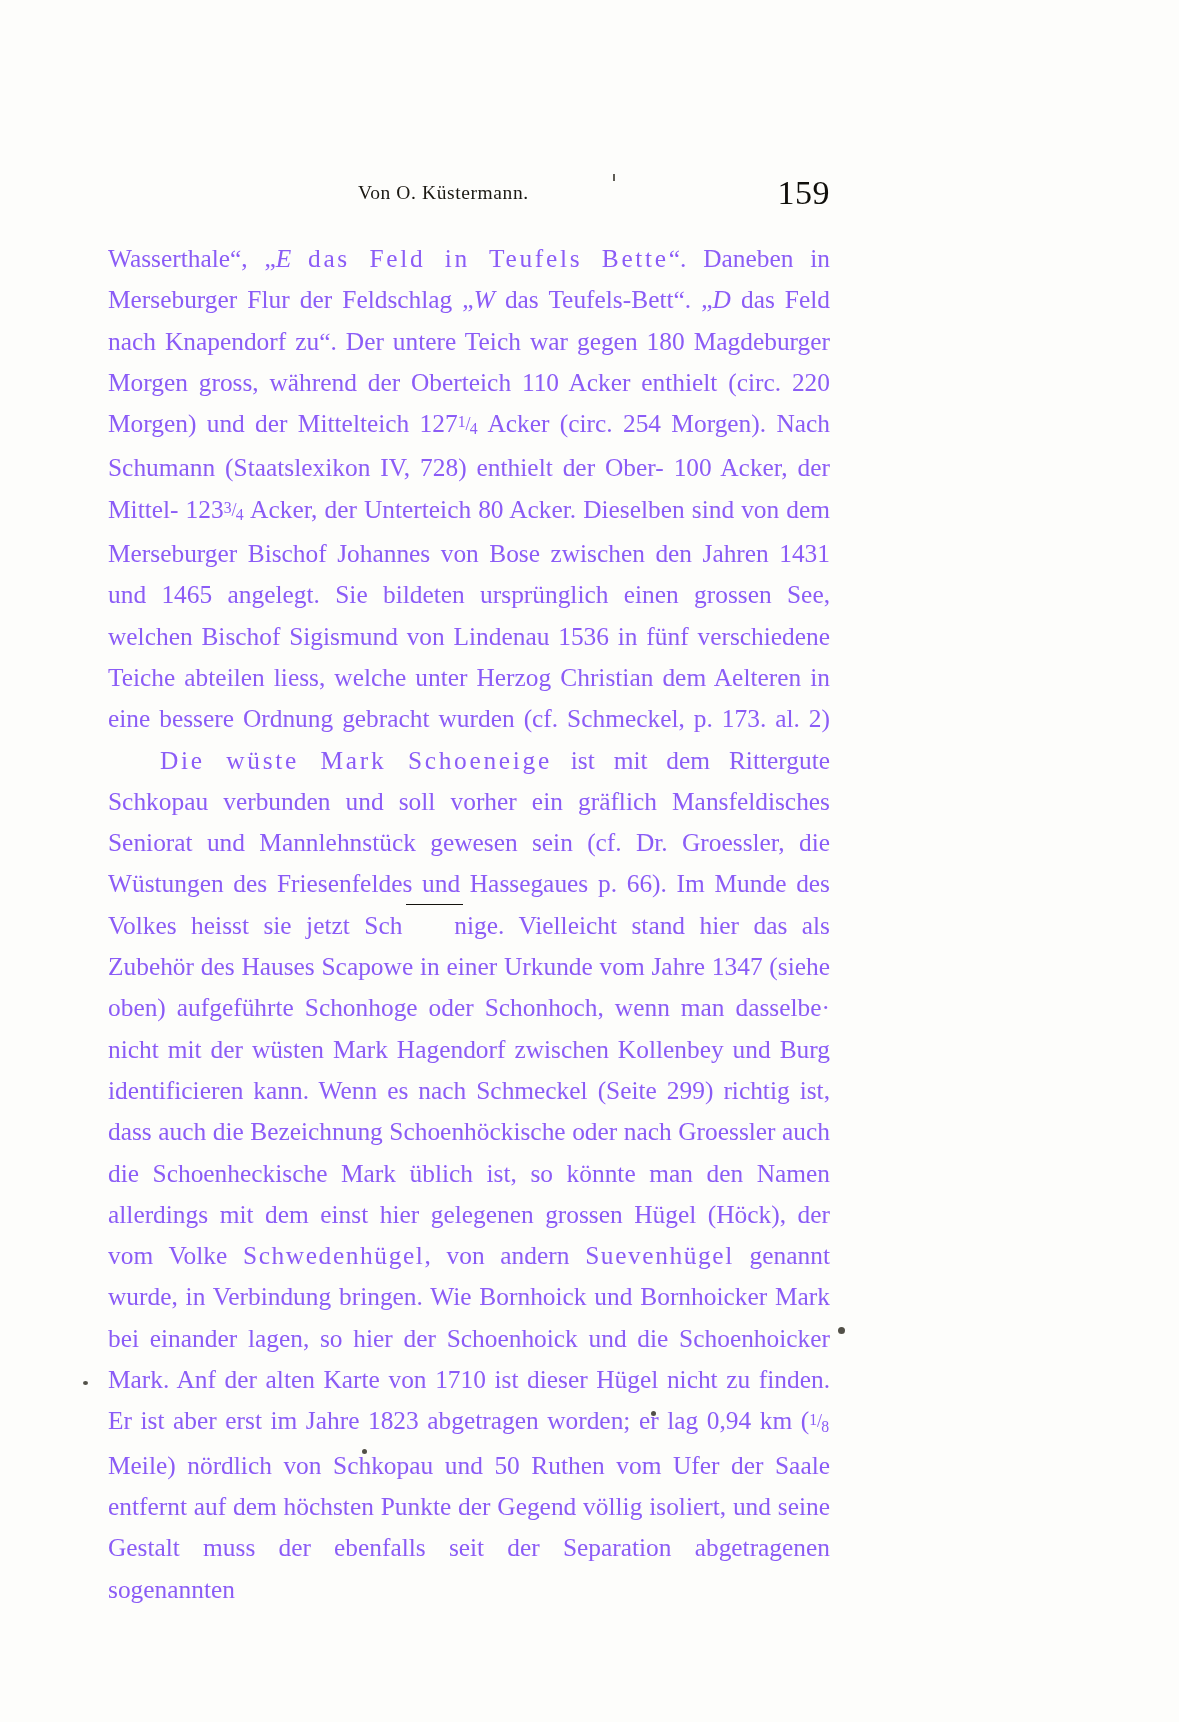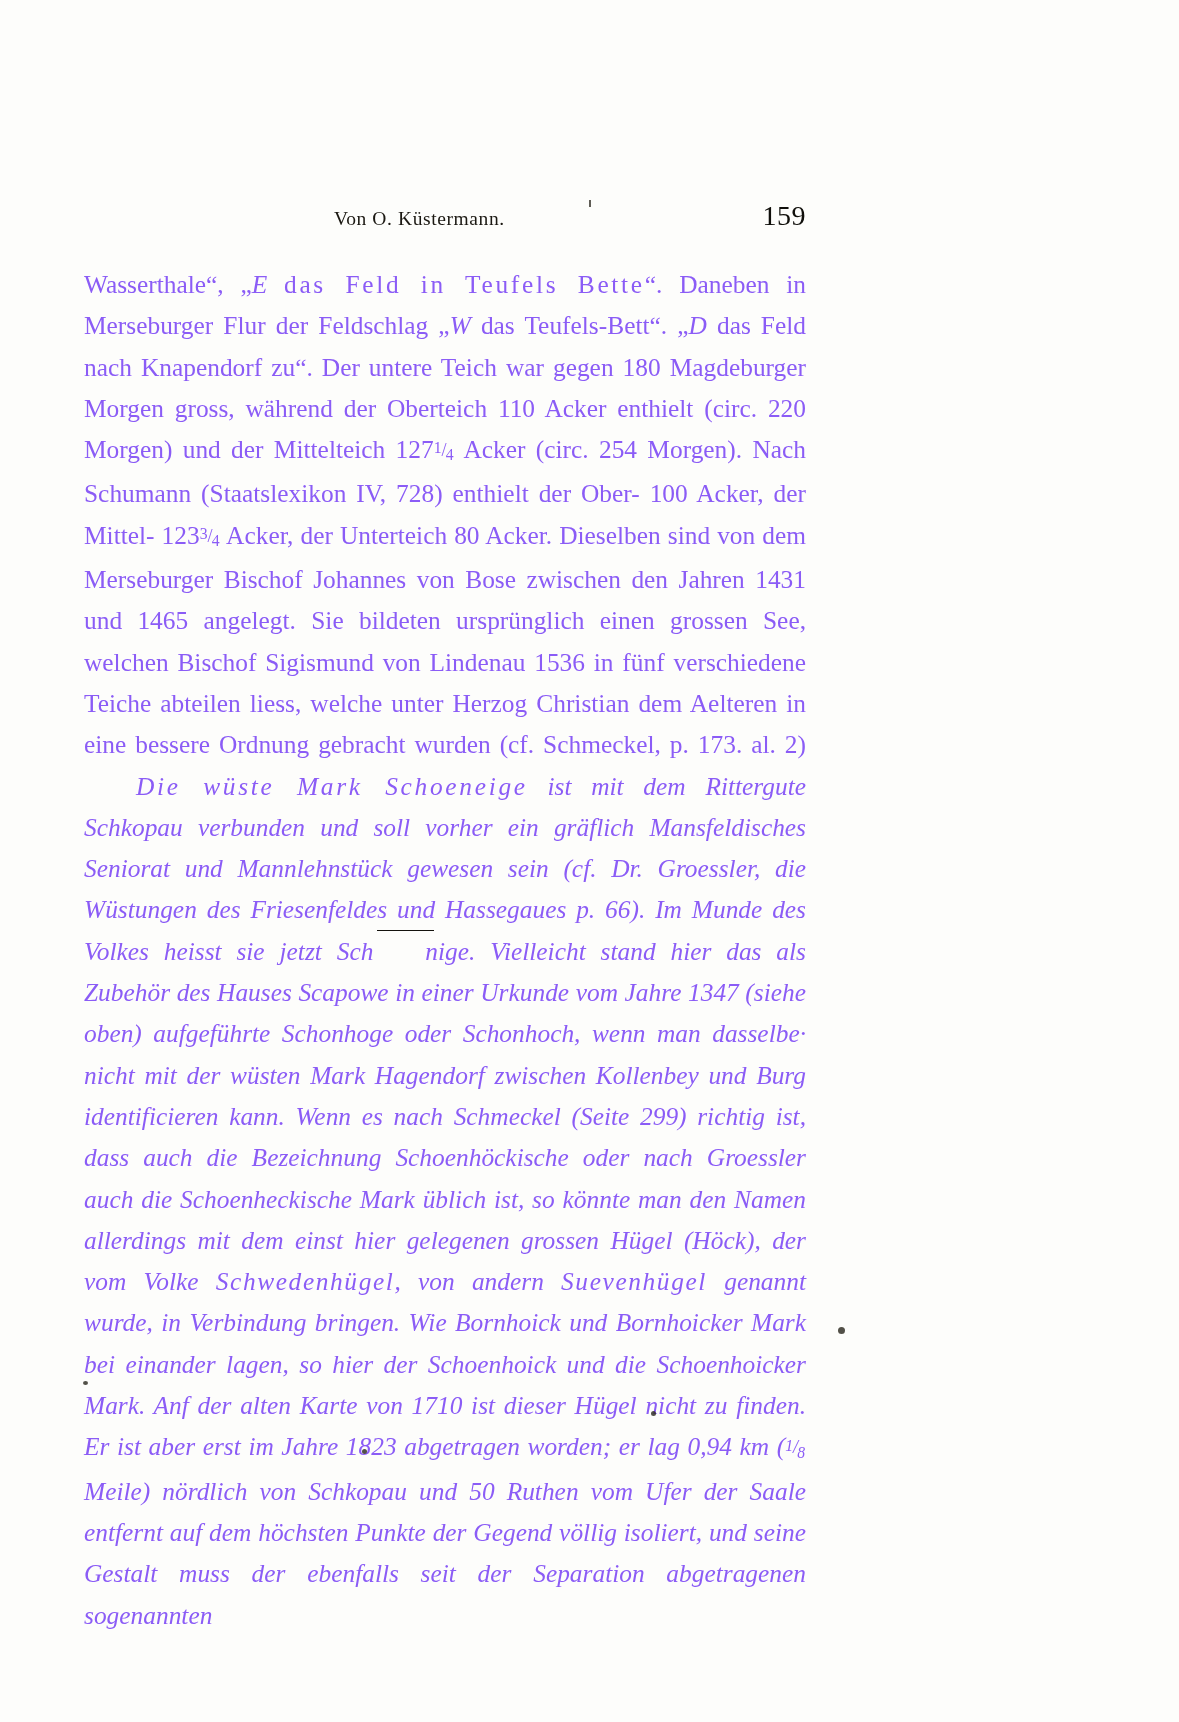--- a/index.html
+++ b/index.html
@@ -18,45 +18,44 @@
 
   
   .page {
     position: absolute;
     inset: 0;
     background: #fdfdfb;
   }
 
   .content {
     position: absolute;
-    left: 84px;
+    left: 108px;
     top: 178px;
     width: 722px;
-    margin-top: 26px;
   }
 
   
   .runhead {
     position: relative;
     height: 46px;
   }
   .runhead .head-title {
     position: absolute;
     left: 250px;
     top: 4px;
     font-size: 19.5px;
     letter-spacing: 0.6px;
     color: #1b1812;
     white-space: nowrap;
   }
   .runhead .folio {
     position: absolute;
     right: 0px;
     top: -4px;
-    font-size: 28px;
+    font-size: 34px;
     letter-spacing: 0.5px;
     color: #100f0b;
   }
   .runhead .tick {
     position: absolute;
     left: 505px;
     top: -4px;
     width: 2px;
     height: 7px;
     background: #2a271f;
@@ -78,21 +77,20 @@
   }
   .body-text p.indent {
     text-indent: 52px;
   }
   
   .just-all {
     text-align-last: justify;
   }
   .last-ragged {
     text-align-last: left;
-    font-style: italic;
   }
 
   .it {
     font-style: italic;
   }
   .sp {
     letter-spacing: 2.7px;
   }
   .sp-tight {
     letter-spacing: 1.6px;

